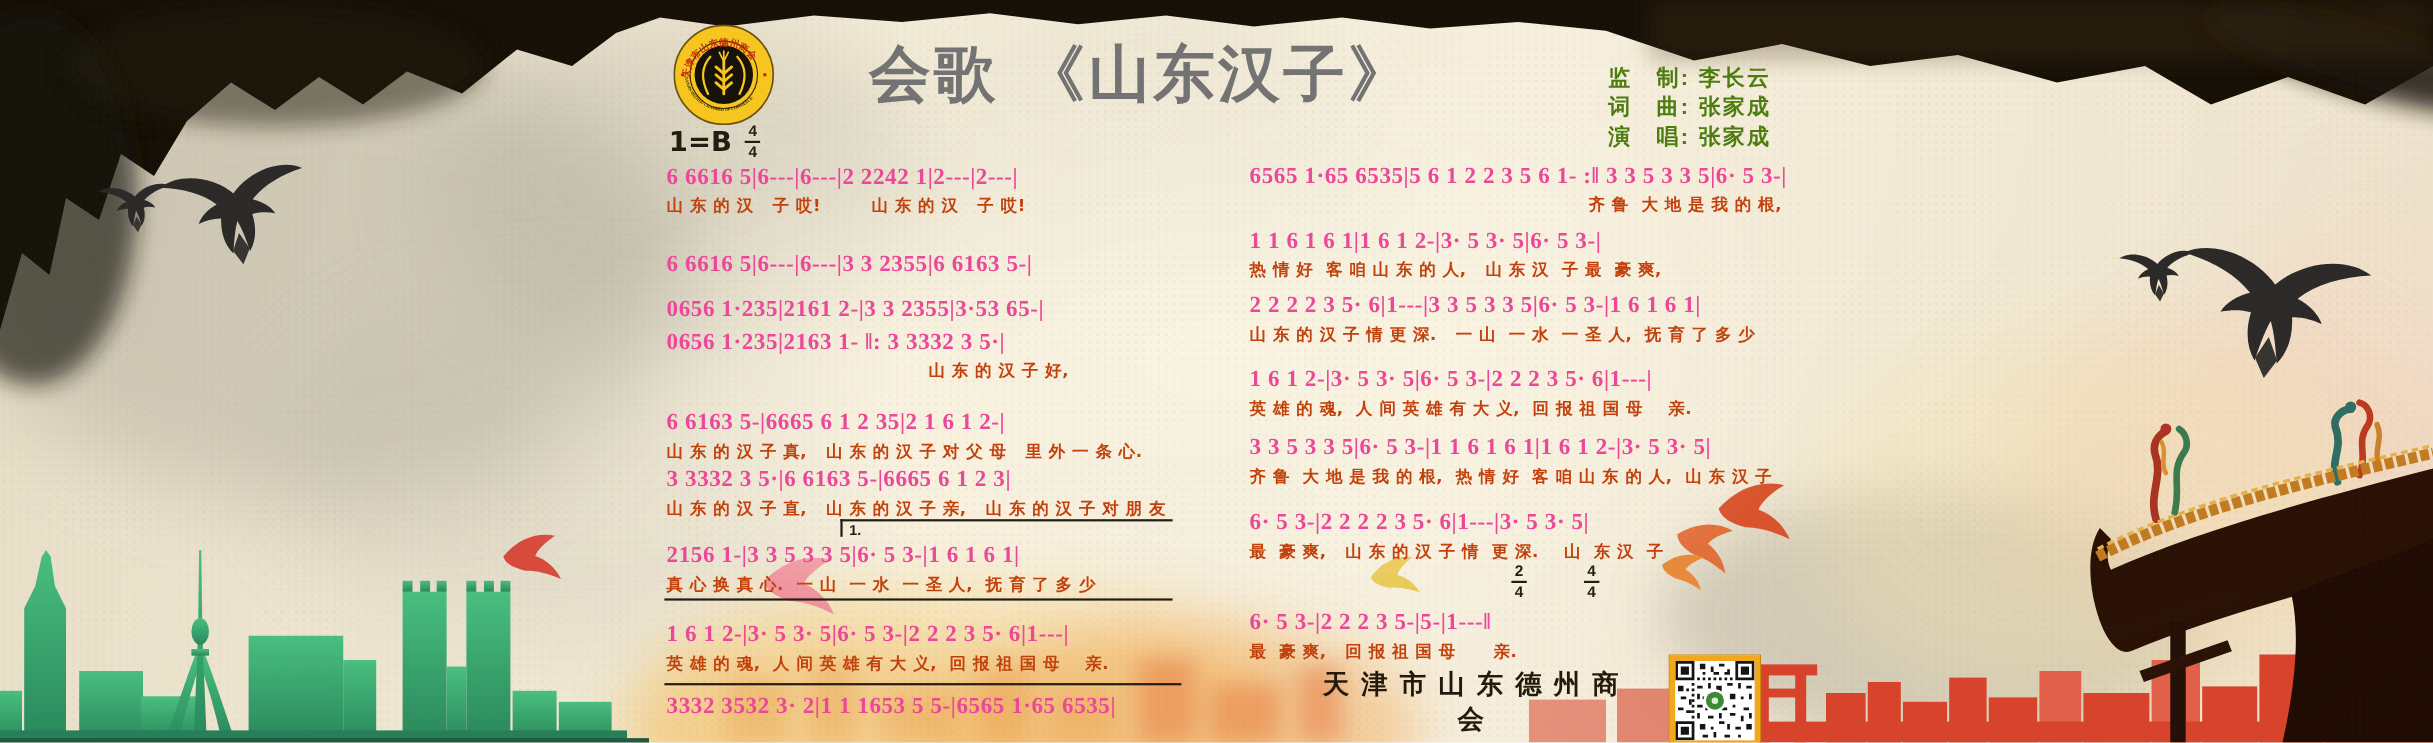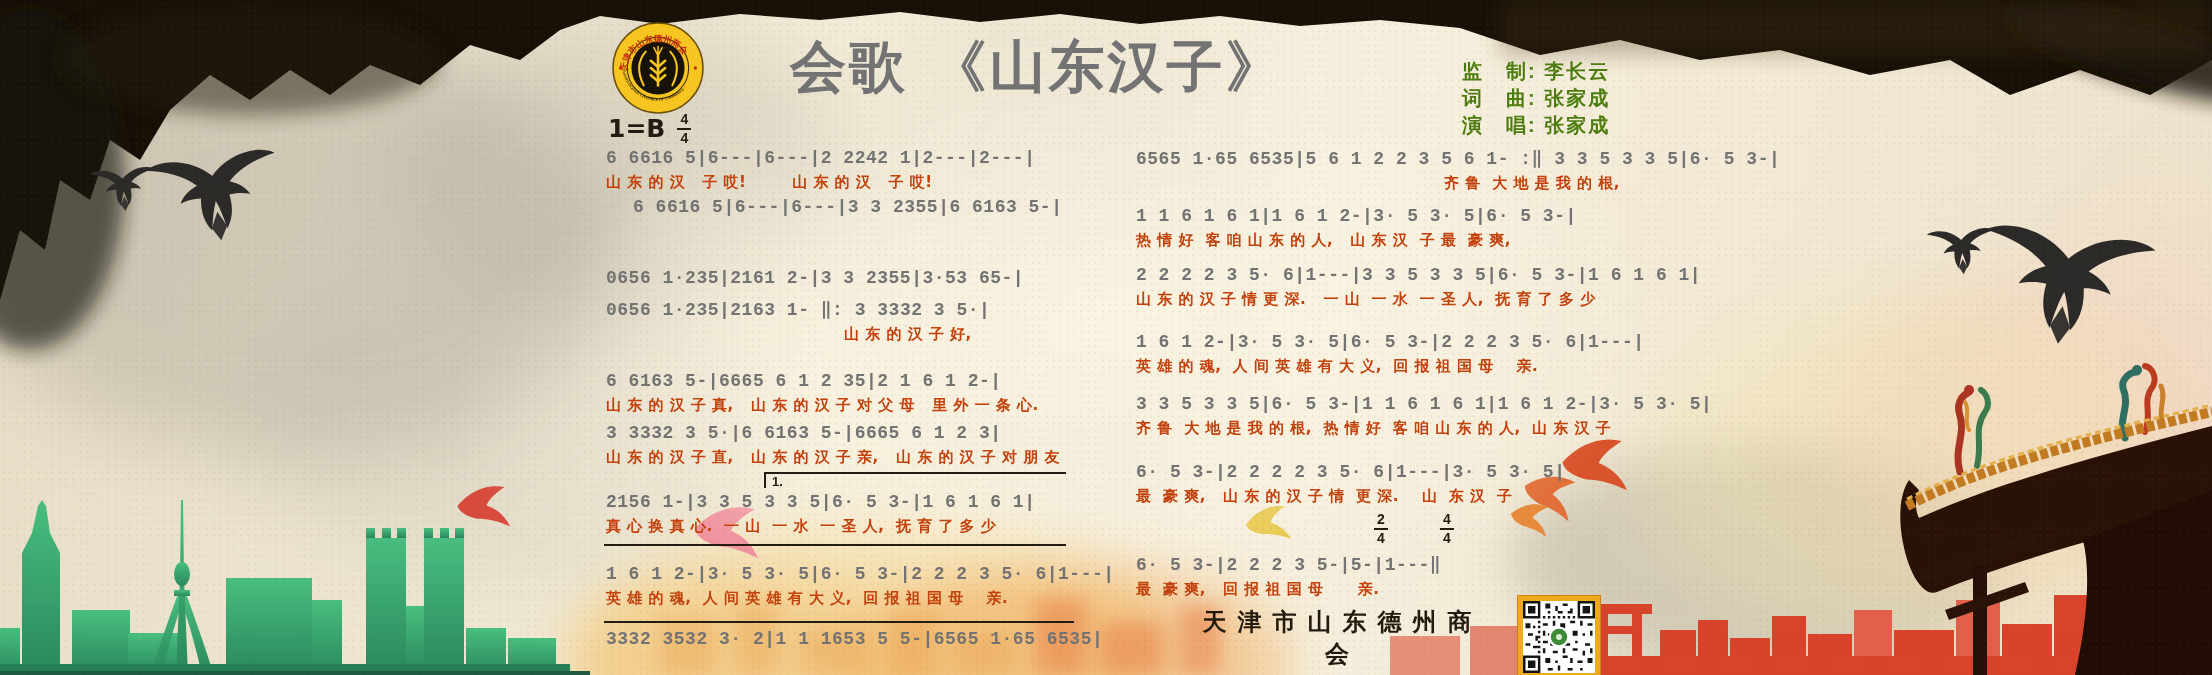--- a/index.html
+++ b/index.html
@@ -8,22 +8,22 @@
        background:linear-gradient(105deg,#e7ddc6,#f2ebd7 35%,#f6efdd 60%,#ece1cb);}
   .stage{position:absolute;inset:0;width:2212px;height:675px;}
   .abs{position:absolute;}
   .tex{position:absolute;inset:0;background-image:radial-gradient(rgba(118,98,60,.07) 1px,transparent 1.4px);background-size:7px 7px;pointer-events:none;}
   .brighten{position:absolute;inset:0;
     background:radial-gradient(ellipse 760px 400px at 1110px 320px,rgba(252,246,229,.85),rgba(252,246,229,0) 72%),
                radial-gradient(ellipse 500px 330px at 800px 400px,rgba(250,243,224,.55),rgba(250,243,224,0) 70%);}
   .bg{position:absolute;left:0;top:0;}
   
   .line{position:absolute;}
-  .notes{font-family:Liberation Mono, monospace;font-weight:bold;
-         font-size:18px;color:#737373;white-space:pre;letter-spacing:.5px;}
+  .notes{font-family:Liberation Serif, serif;font-weight:bold;
+         font-size:21px;color:#ec4899;white-space:pre;letter-spacing:.5px;}
   .lyrics{font-family:"DejaVu Sans","Liberation Sans",sans-serif;font-weight:bold;
           font-size:15px;color:#c2410c;white-space:pre;margin-top:5px;letter-spacing:.5px;}
   .title{left:790px;top:30px;width:600px;font-size:56px;font-weight:800;
          letter-spacing:3px;color:#737373;font-family:"DejaVu Sans",sans-serif;}
   .credits{left:1462px;top:58px;font-size:20px;font-weight:bold;color:#4d7c0f;letter-spacing:2px;line-height:27px;}
   .keysig{left:608px;top:112px;display:flex;align-items:center;gap:12px;color:#221c12;}
   .keysig .key{font-size:25px;font-weight:bold;font-family:"DejaVu Sans",sans-serif;}
   .frac{display:inline-flex;flex-direction:column;align-items:center;font-size:14px;font-weight:bold;line-height:1.05;color:#221c12;}
   .frac .ftop{border-bottom:2px solid #221c12;padding:0 3px 1px;}
   .frac .fbot{padding-top:1px;}
@@ -229,21 +229,21 @@
   <div class="abs credits">
     <div>监　制: 李长云</div>
     <div>词　曲: 张家成</div>
     <div>演　唱: 张家成</div>
   </div>
 
   <div class="line" style="left:606px;top:148px;">
     <div class="notes">6 6616 5|6---|6---|2 2242 1|2---|2---|</div>
     <div class="lyrics">山 东 的 汉   子 哎!        山 东 的 汉   子 哎!</div>
   </div>
-  <div class="line" style="left:606px;top:197px;margin-left:27px;">
+  <div class="line" style="left:606px;top:227px;">
     <div class="notes">6 6616 5|6---|6---|3 3 2355|6 6163 5-|</div>
   </div>
   <div class="line" style="left:606px;top:268px;">
     <div class="notes">0656 1·235|2161 2-|3 3 2355|3·53 65-|</div>
   </div>
   <div class="line" style="left:606px;top:298px;">
     <div class="notes">0656 1·235|2163 1- ‖: 3 3332 3 5·|</div>
     <div class="lyrics" style="padding-left:238px;">山 东 的 汉 子 好,</div>
   </div>
   <div class="line" style="left:606px;top:371px;">

